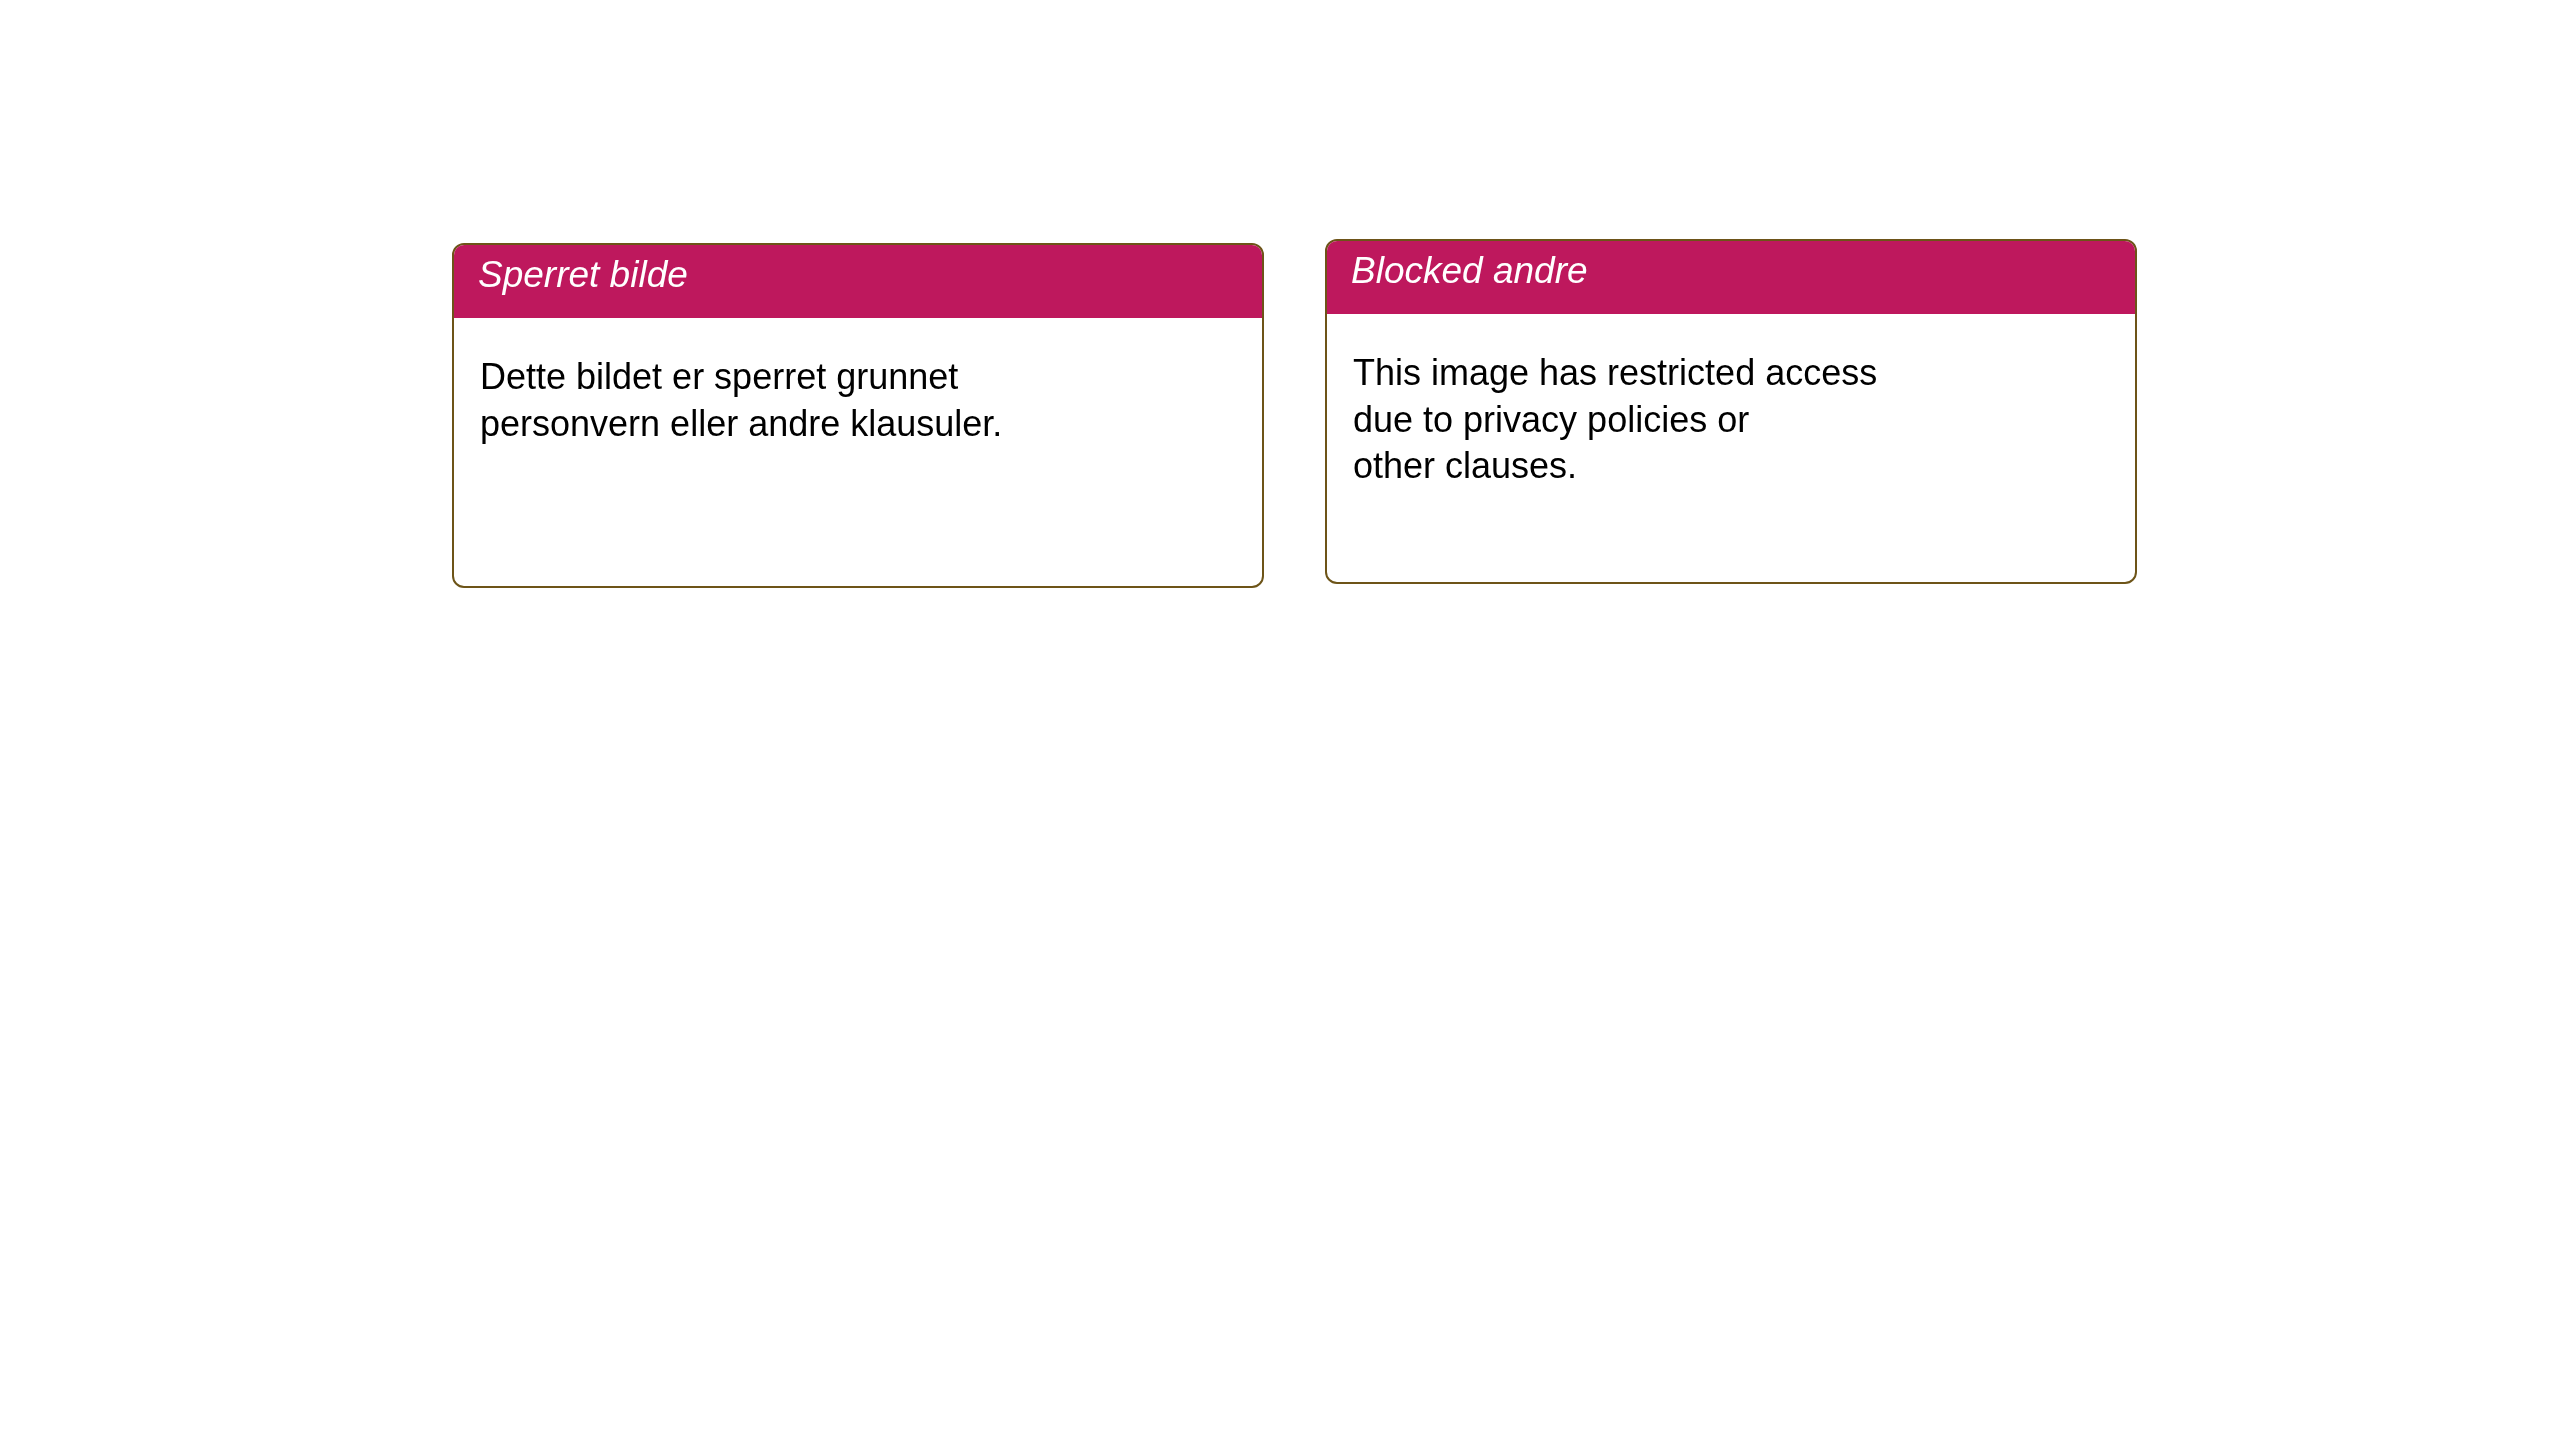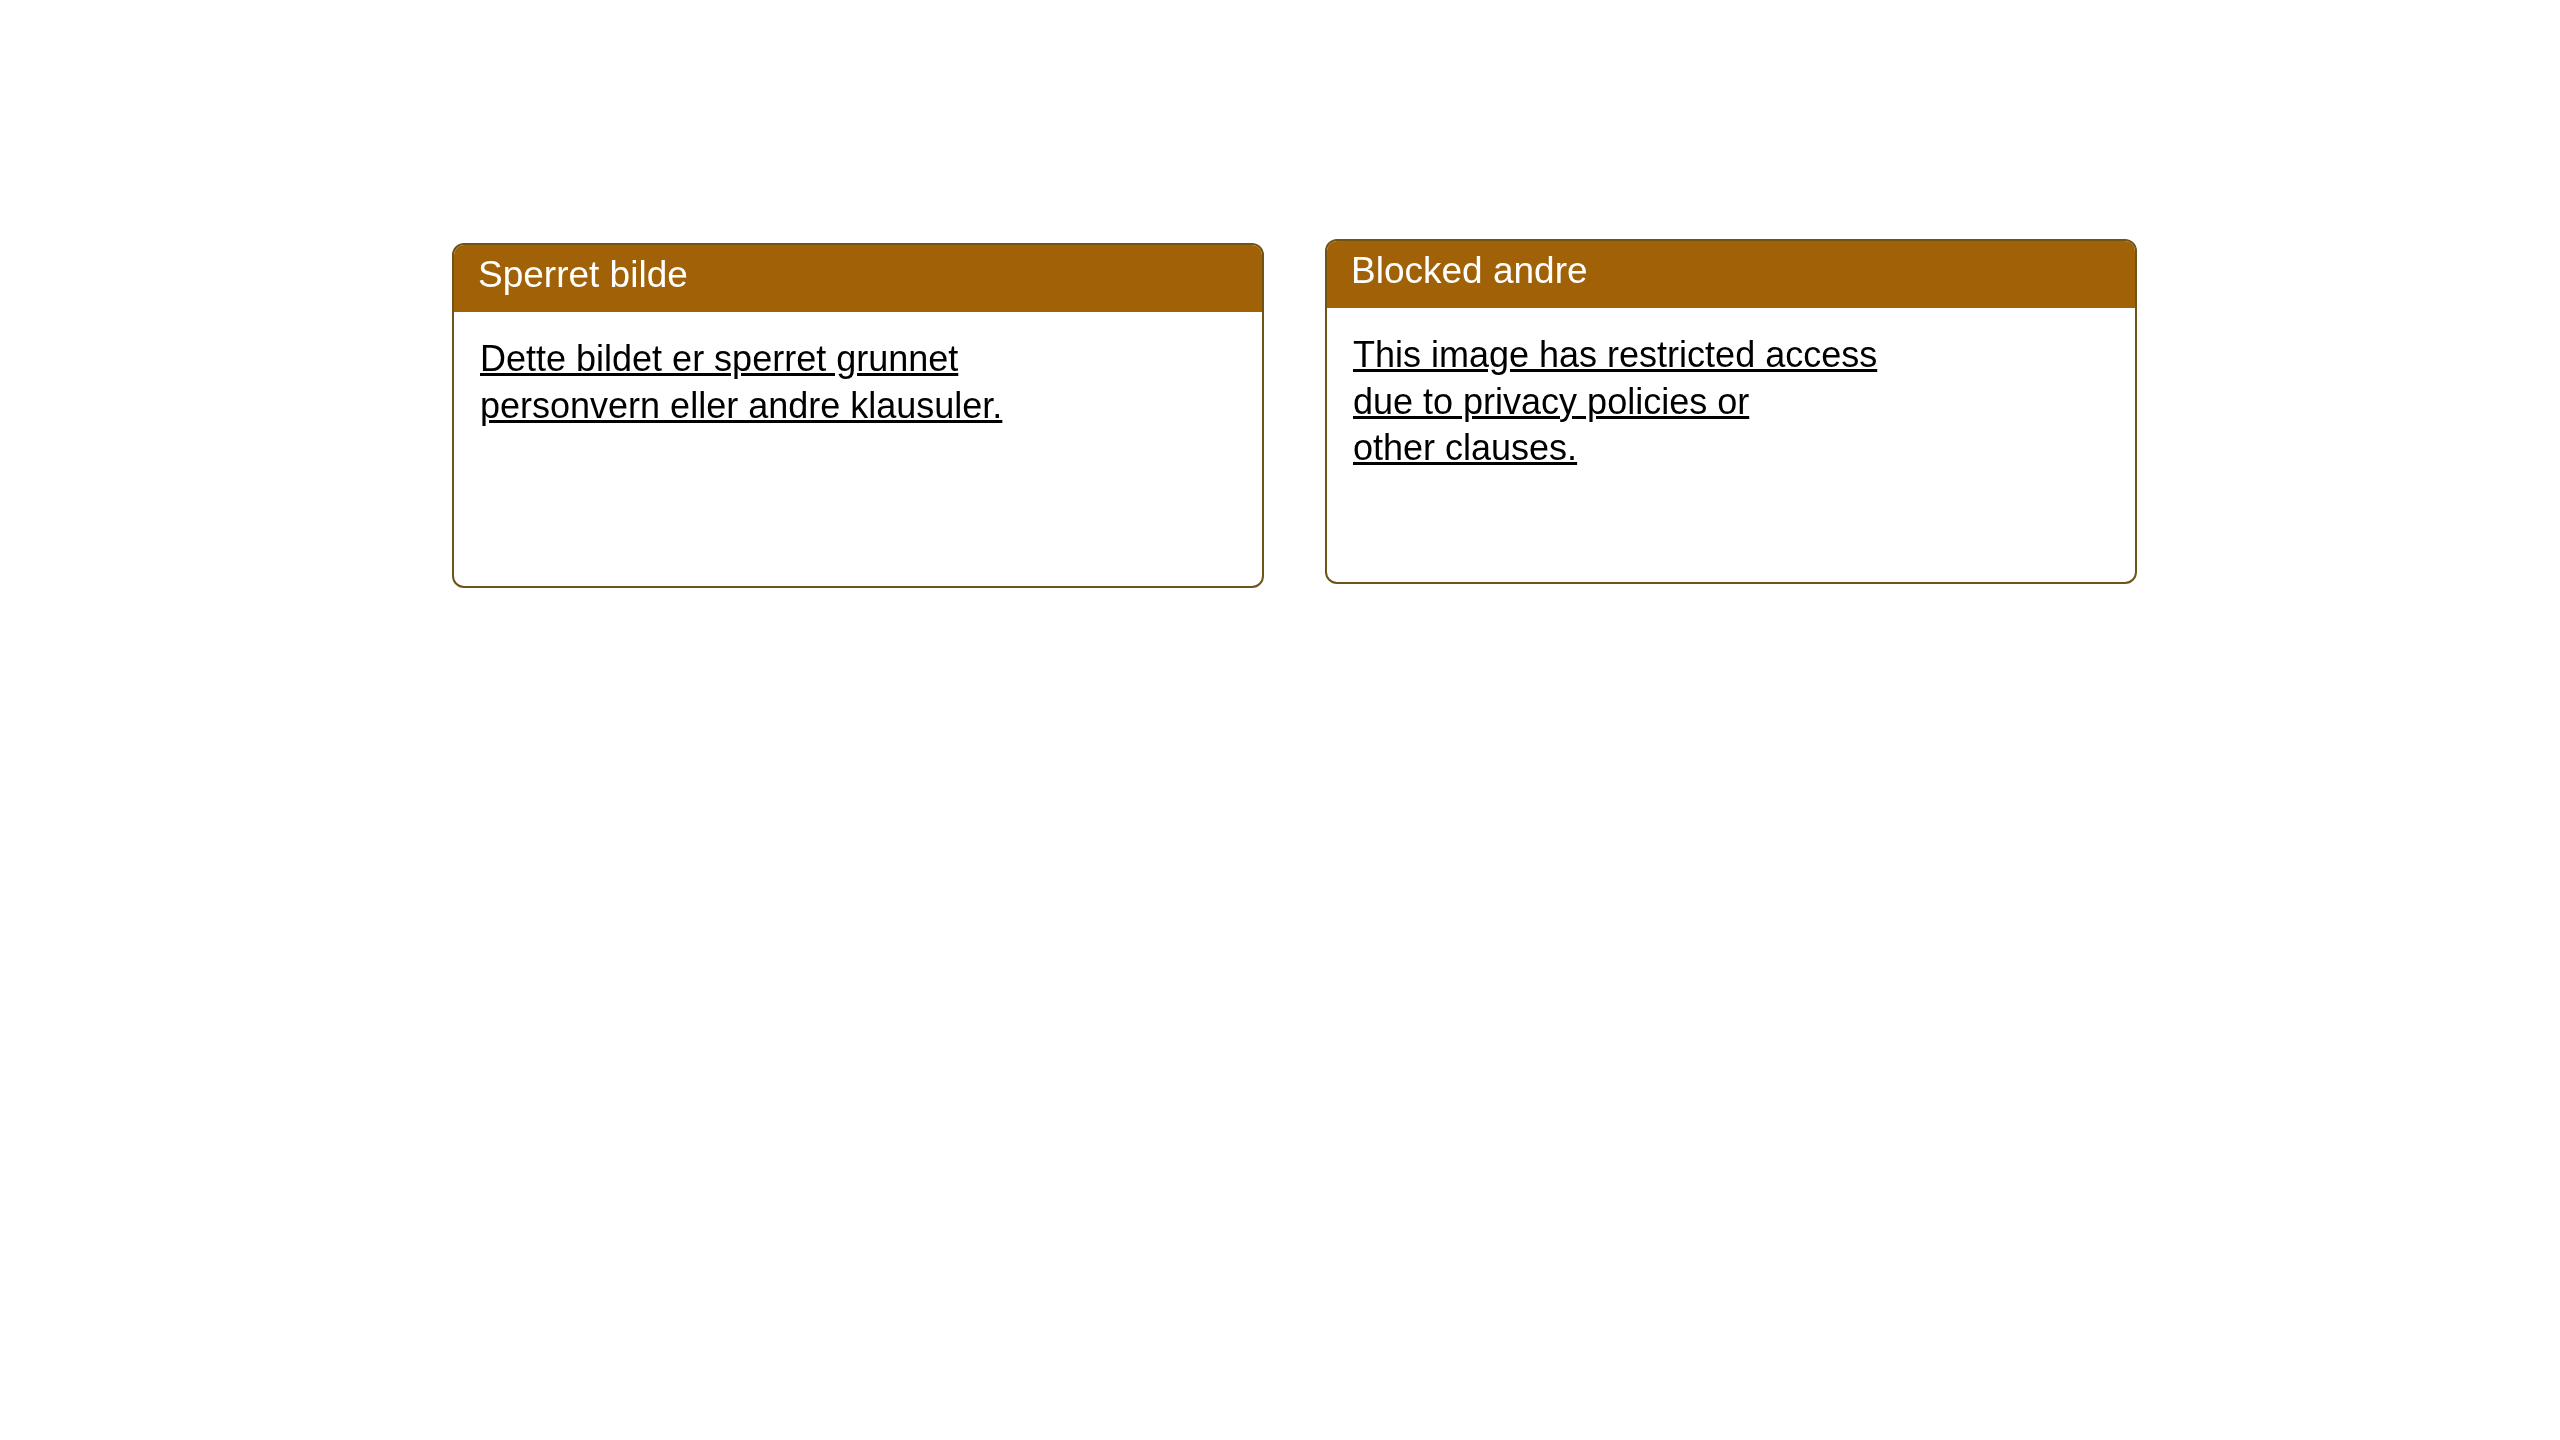--- a/index.html
+++ b/index.html
@@ -23,35 +23,35 @@
   .notice-card {
     position: absolute;
     box-sizing: border-box;
     background: #ffffff;
     border: 2px solid #6d5418;
     border-radius: 12px;
     overflow: hidden;
   }
   .notice-card .card-header {
     box-sizing: border-box;
-    background: #a16207;
+    background: #be185d;
     color: #ffffff;
     font-size: 37px;
     line-height: 1.12;
-    padding: 9px 24px 17px 24px;
+    padding: 9px 24px 23px 24px;
     white-space: nowrap;
+    font-style: italic;
   }
   .notice-card .card-body {
     box-sizing: border-box;
-    padding: 24px 24px 24px 26px;
+    padding: 36px 24px 24px 26px;
     color: #000000;
     font-size: 36px;
     line-height: 1.28;
     white-space: pre-line;
-    text-decoration: underline;
   }
   
   #card-no {
     left: 452px;
     top: 243px;
     width: 812px;
     height: 345px;
   }
   
   #card-en {

